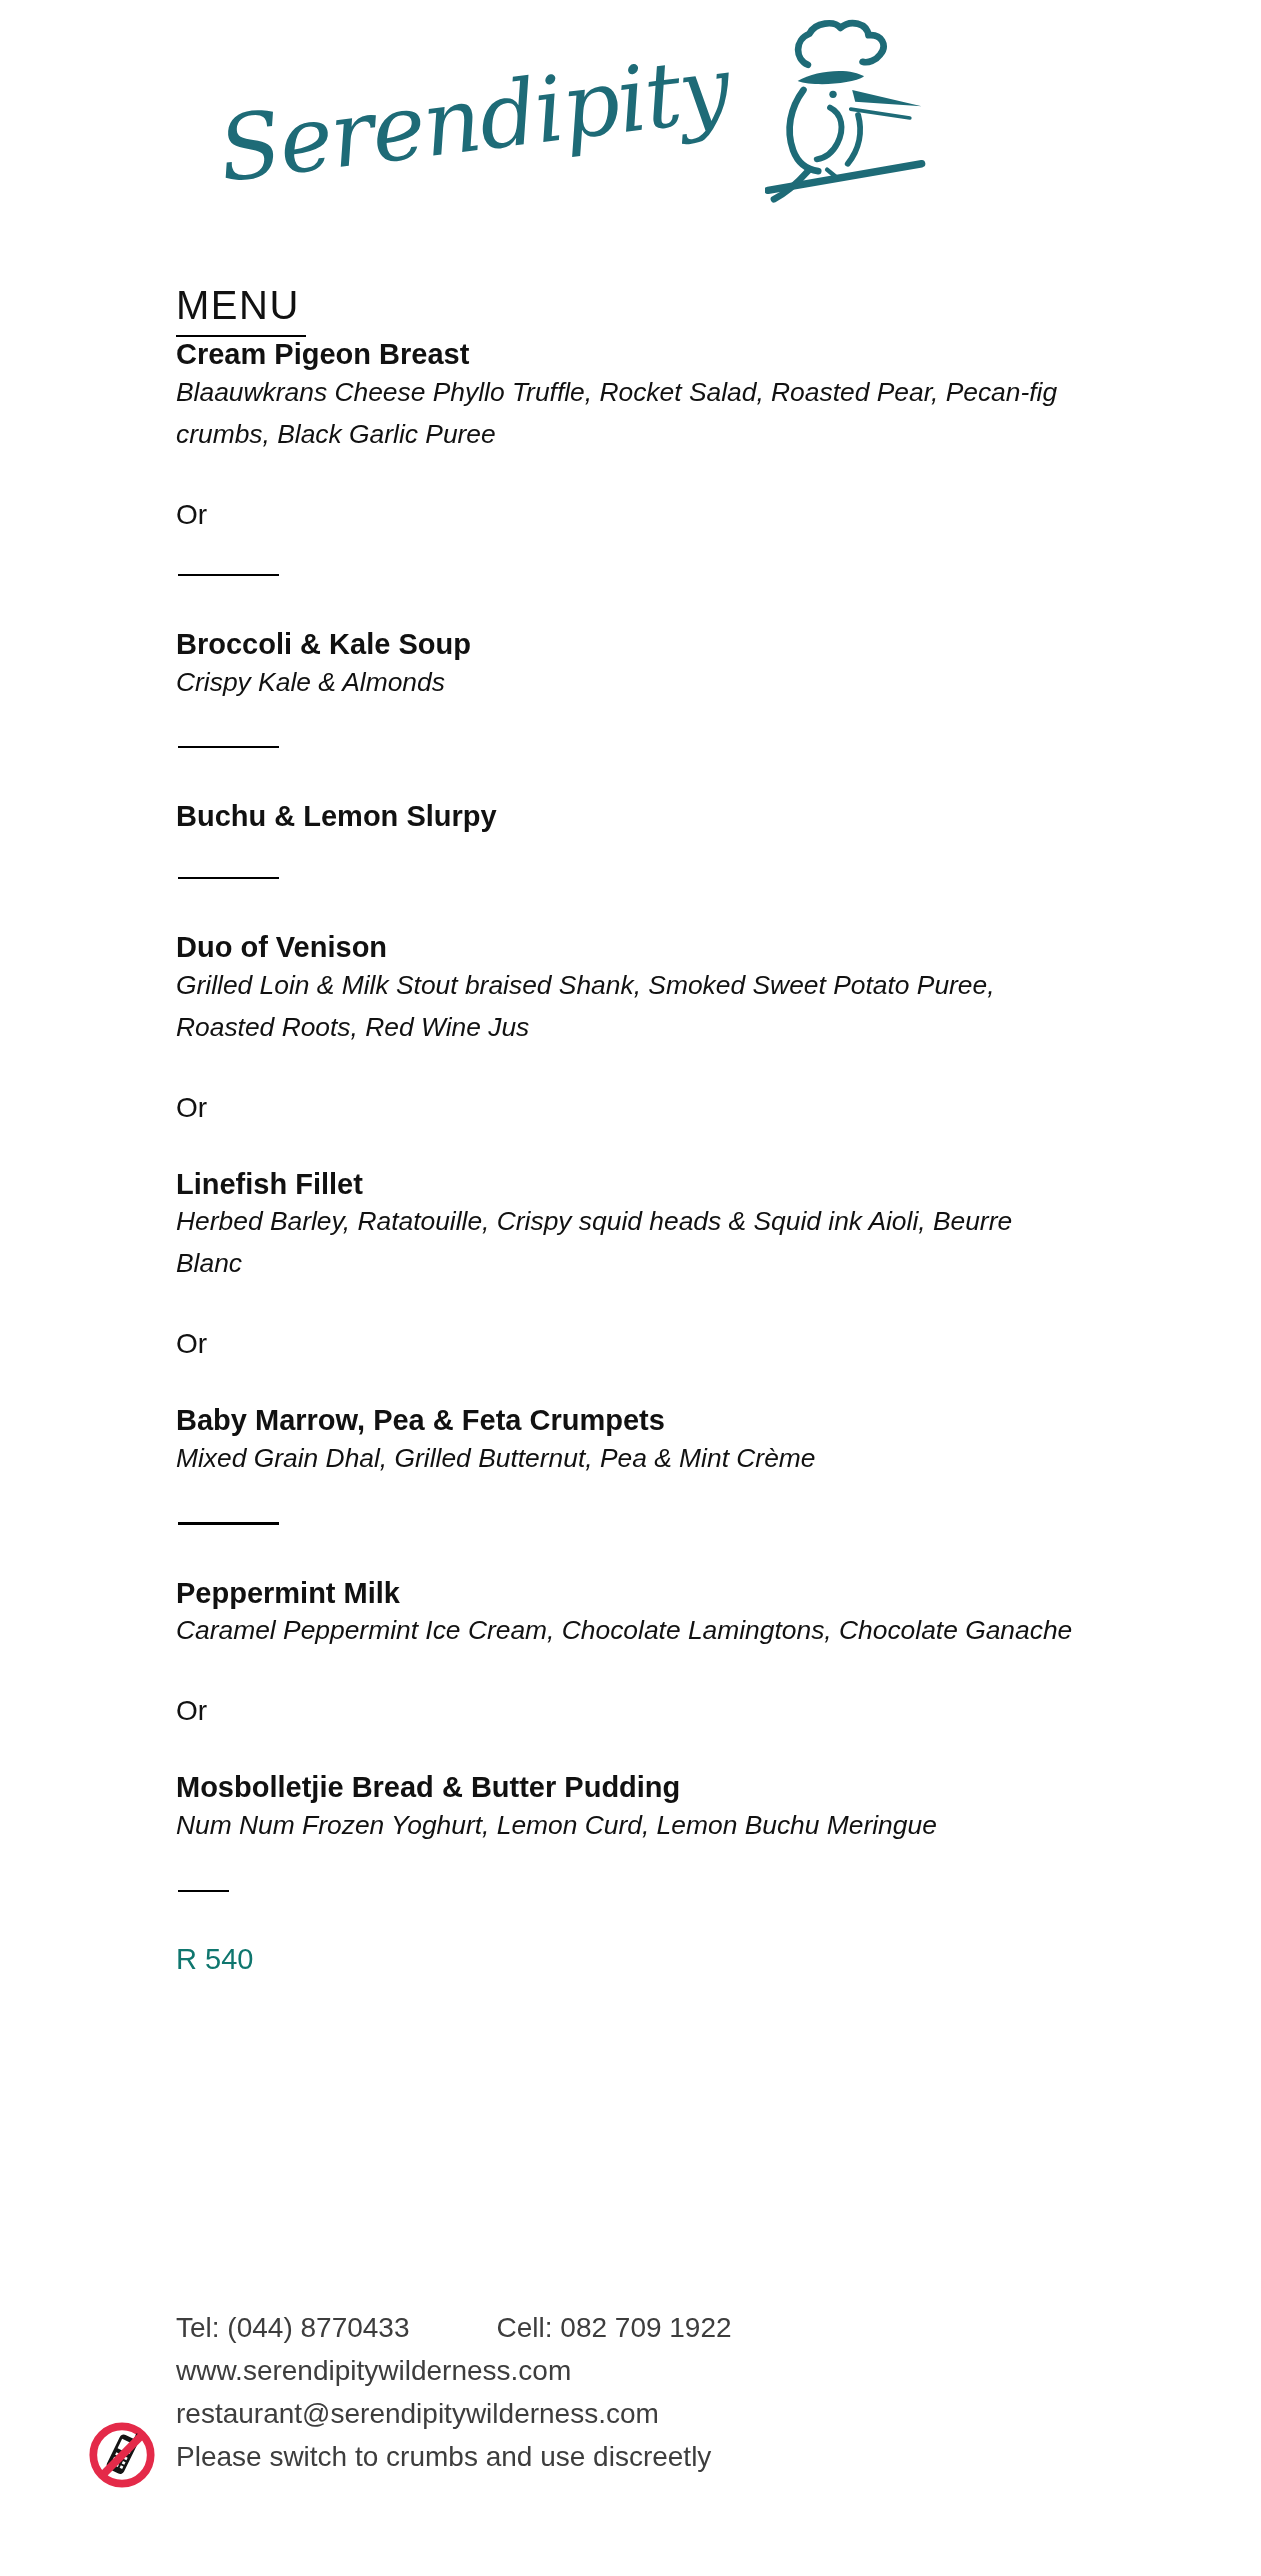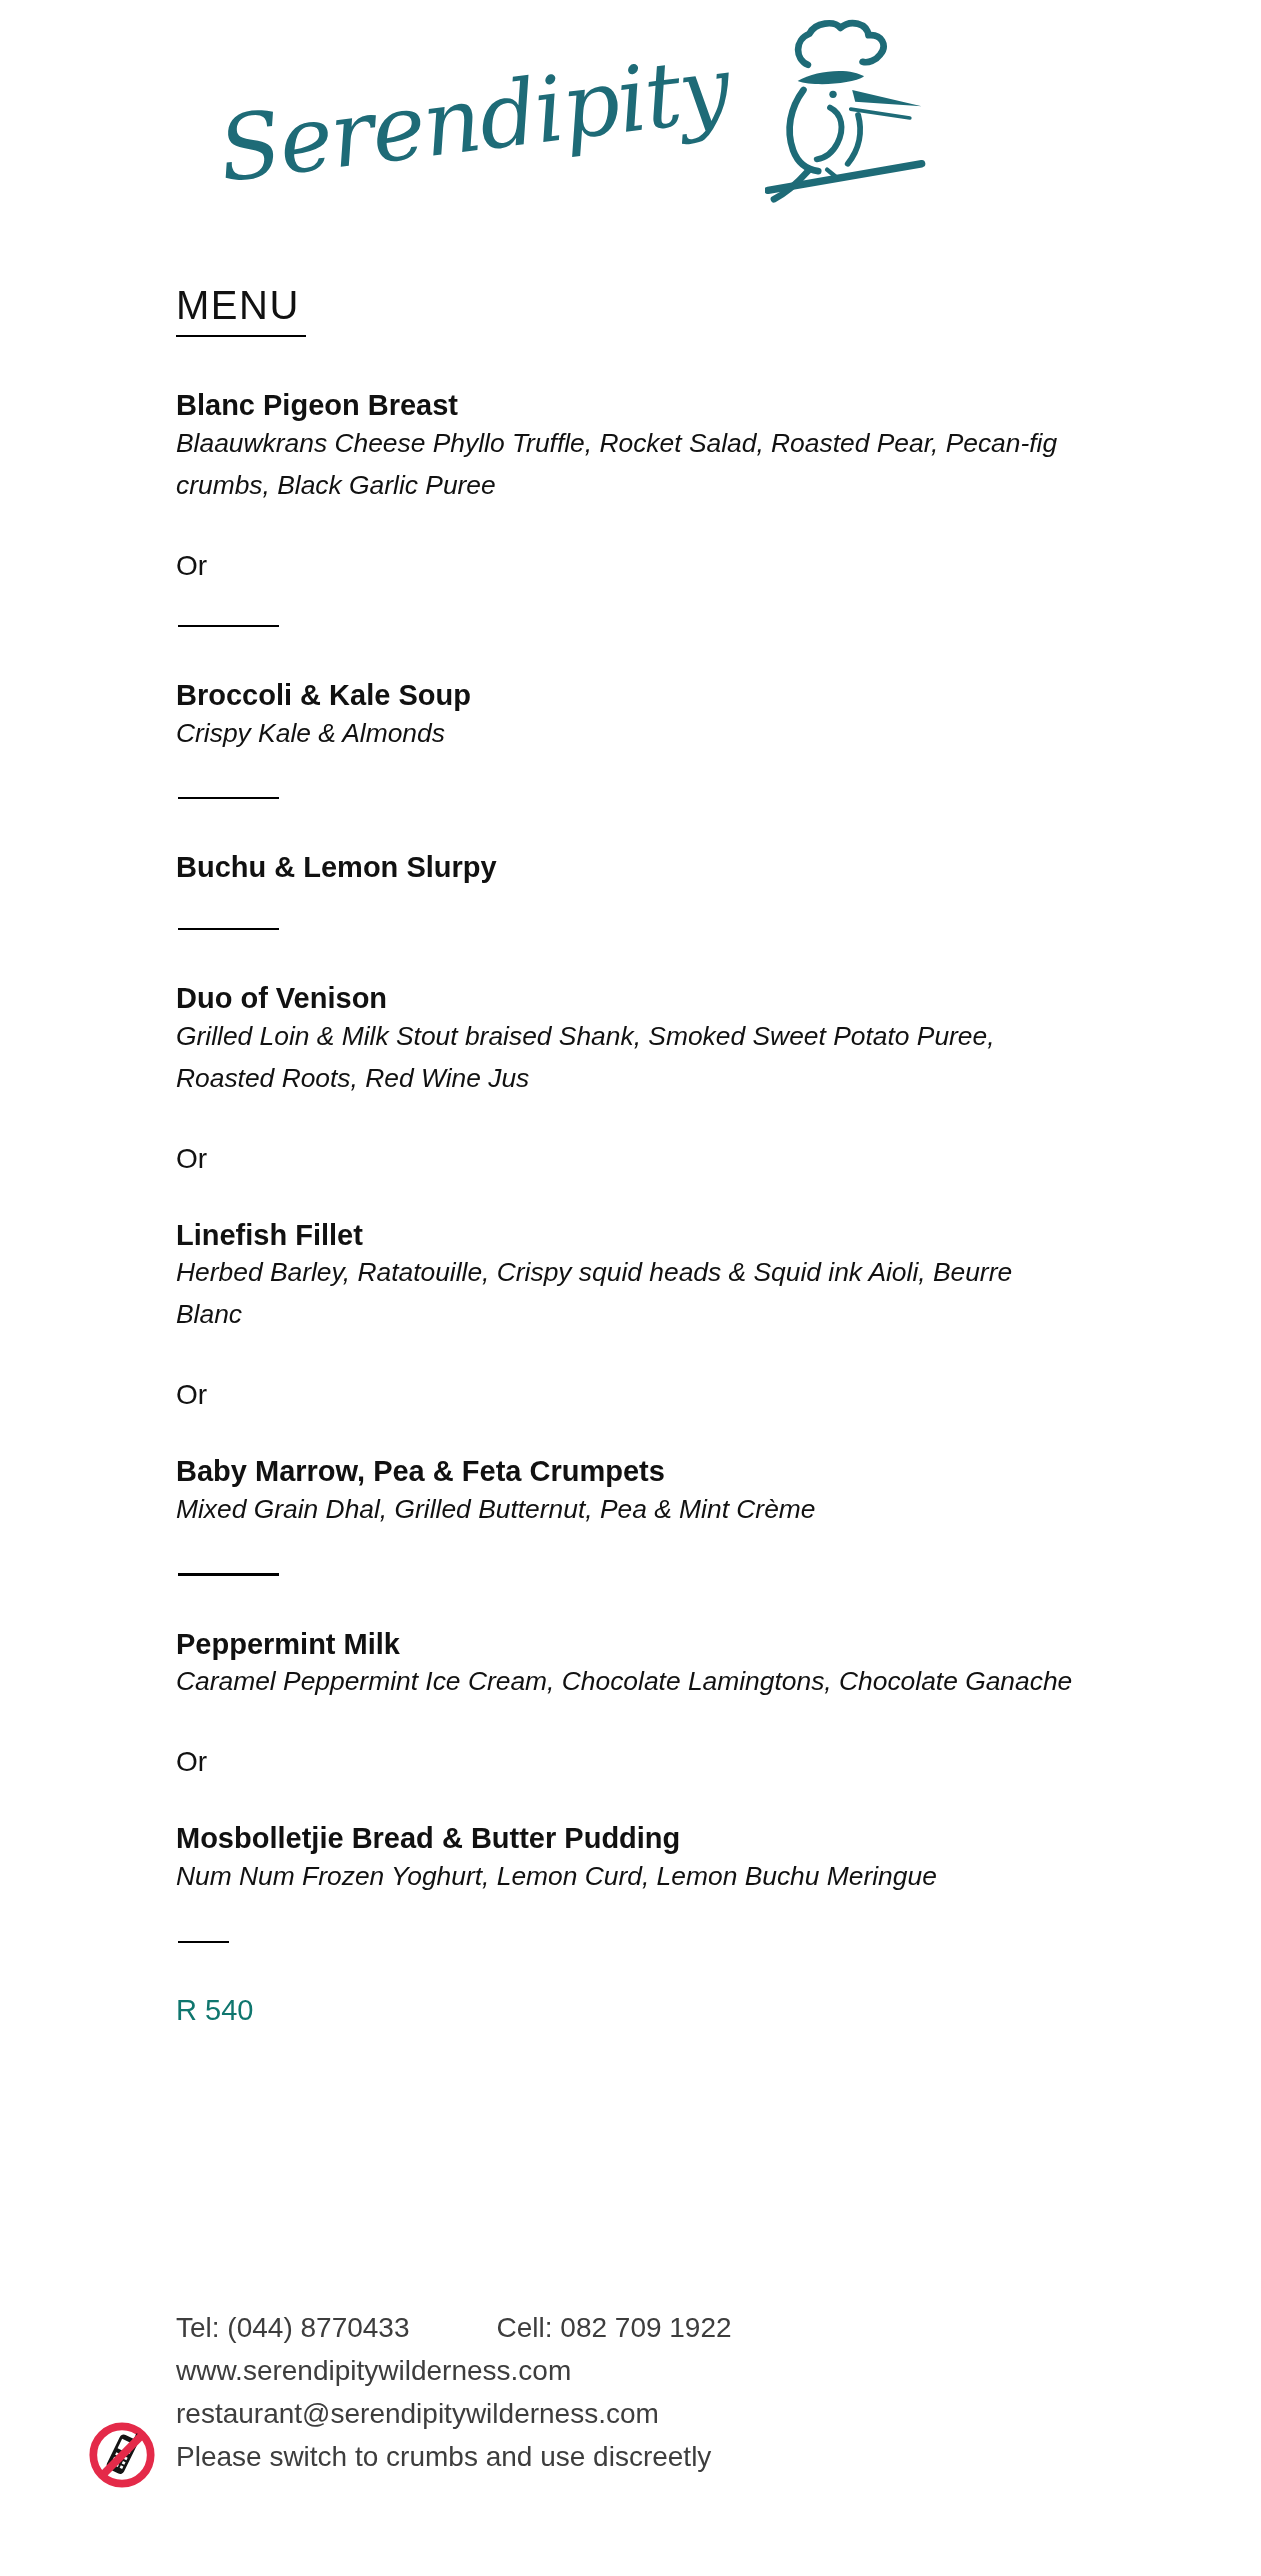--- a/index.html
+++ b/index.html
@@ -32,21 +32,20 @@
     white-space:nowrap;
   }
   .bird-svg{position:absolute;left:552px;top:-10.3px;width:170px;height:192px;}
   
   .content{position:absolute;left:176px;top:283px;width:907px;}
   .menu-title{
     display:inline-block;
     font-size:40px;letter-spacing:1.5px;
     padding:0 5.9px 7.3px 0;
     border-bottom:2.9px solid #000;
-    margin-bottom:51px;
   }
   .menu-list{width:100%;}
   .dish{margin-bottom:43px;}
   .dish-name{font-size:29px;font-weight:bold;line-height:1.2;}
   .dish-desc{font-size:26.4px;font-style:italic;line-height:1.58;max-width:907px;}
   .or{font-size:28px;margin-bottom:43px;}
   .divider{width:101px;height:2.2px;background:#000;margin:5.9px 0 51px 1.5px;}
   .divider.short{width:51px;}
   .price{font-size:29px;color:#0f766e;margin-top:4.4px;}
   
@@ -94,21 +93,21 @@
       <path d="M84 204 L 96 214" stroke-width="6"></path>
     </svg>
   </div>
 
   <div class="content">
     <div class="menu-title">MENU</div>
 
     <div class="menu-list">
 
       <div class="dish">
-        <div class="dish-name">Blanc Pigeon Breast</div>
+        <div class="dish-name">Cream Pigeon Breast</div>
         <div class="dish-desc">Blaauwkrans Cheese Phyllo Truffle, Rocket Salad, Roasted Pear, Pecan-fig crumbs, Black Garlic Puree</div>
       </div>
 
       <div class="or">Or</div>
 
 
       <div class="divider"></div>
 
       <div class="dish">
         <div class="dish-name">Broccoli &amp; Kale Soup</div>

